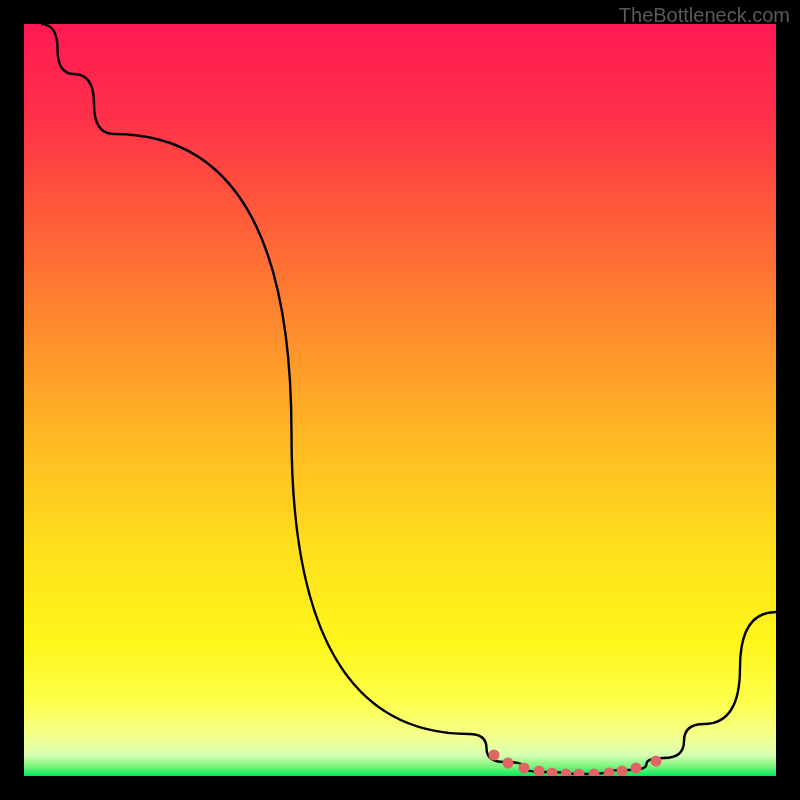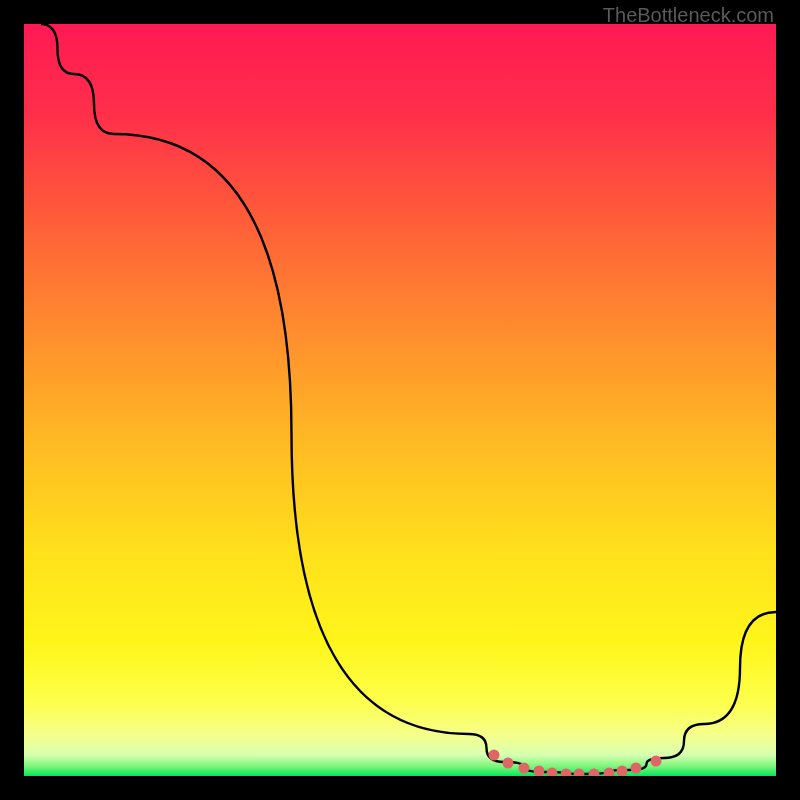--- a/index.html
+++ b/index.html
@@ -7,21 +7,21 @@
     padding: 0;
     width: 800px;
     height: 800px;
     background: #000000;
     position: relative;
     font-family: Arial, sans-serif;
   }
   .watermark {
     position: absolute;
     top: 4px;
-    right: 26px;
+    right: 10px;
     color: #5a5a5a;
     font-size: 20px;
     font-weight: 500;
     z-index: 10;
   }
   .chart-area {
     position: absolute;
     left: 24px;
     top: 24px;
     width: 752px;

